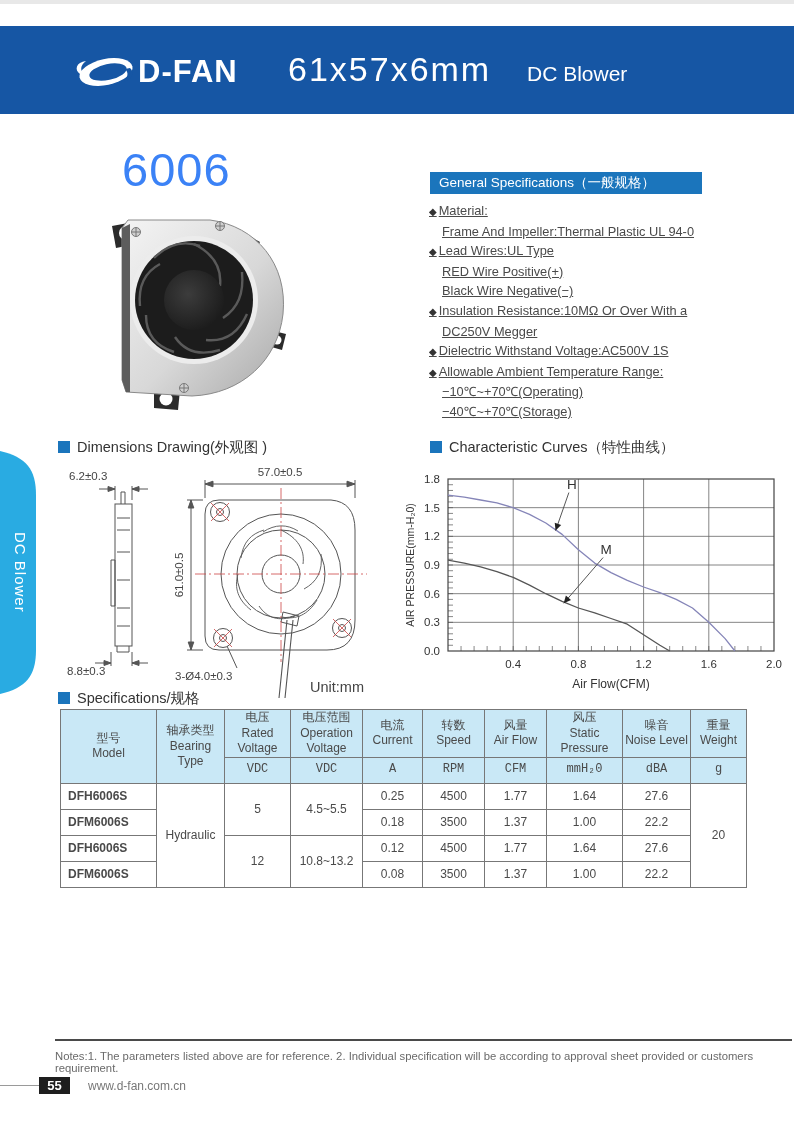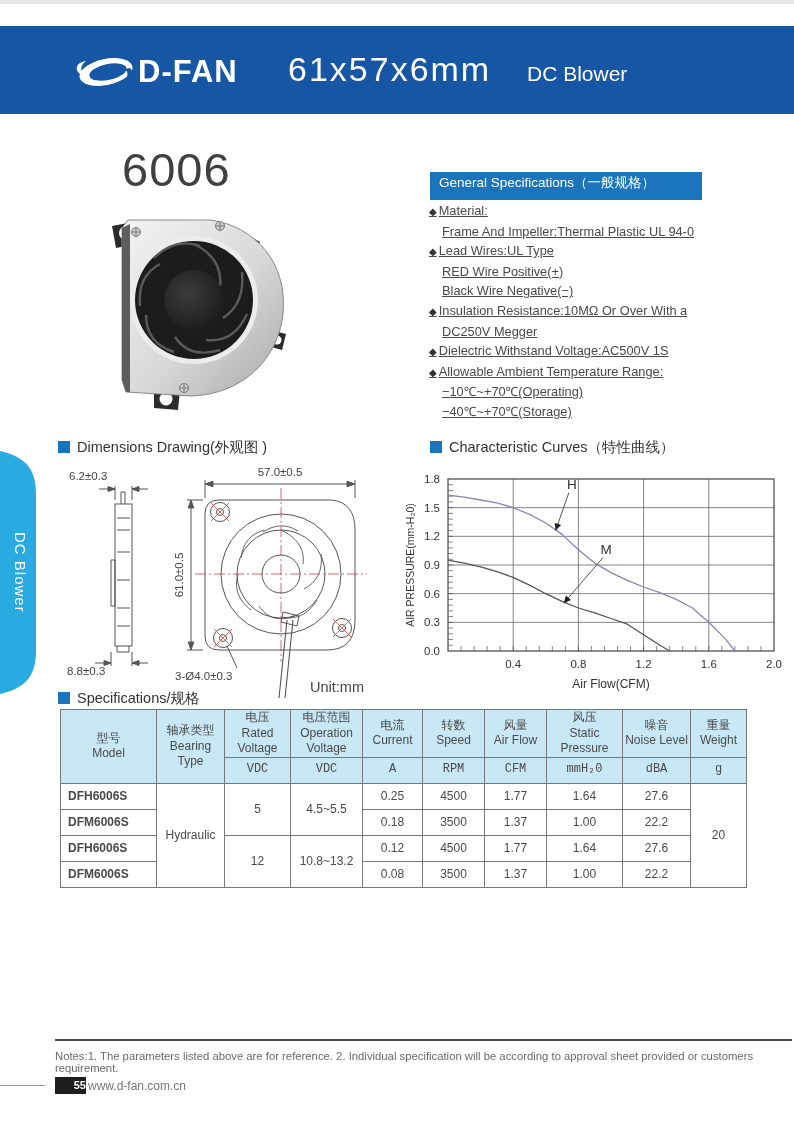--- a/index.html
+++ b/index.html
@@ -12,25 +12,25 @@
   .logo-text{color:#fff;font-size:31px;font-weight:bold;letter-spacing:1px;margin-left:2px;}
   .size-title{position:absolute;left:288px;top:24px;color:#fff;font-size:34px;letter-spacing:2px;}
   .subtitle{position:absolute;left:527px;top:36px;color:#fff;font-size:21px;}
 
   
   .side-tab{position:absolute;left:0;top:447px;width:38px;height:243px;}
   .side-tab-label{position:absolute;left:9px;top:0;width:22px;height:243px;display:flex;align-items:center;justify-content:center;
       writing-mode:vertical-rl;color:#fff;font-size:15px;letter-spacing:1px;}
 
   
-  .model-number{position:absolute;left:122px;top:138px;font-size:47px;color:#404040;letter-spacing:1px;}
+  .model-number{position:absolute;left:122px;top:138px;font-size:47px;color:#3b82f6;letter-spacing:1px;}
   .fan-photo{position:absolute;left:92px;top:198px;}
 
   
-  .gs-header{position:absolute;left:430px;top:168px;width:272px;height:28px;background:#1b75bc;color:#fff;
+  .gs-header{position:absolute;left:430px;top:168px;width:272px;height:22px;background:#1b75bc;color:#fff;
       font-size:13.5px;line-height:22px;padding-left:9px;box-sizing:border-box;}
   .gs-list{position:absolute;left:429px;top:197px;width:355px;font-size:12.8px;color:#4a4a4a;}
   .gs-line{line-height:19.6px;white-space:nowrap;text-decoration:underline;}
   .gs-line .diamond{font-size:10px;margin-right:2px;color:#333;}
   .gs-line.indent{padding-left:13px;}
 
   
   .sec-head{position:absolute;font-size:14.5px;color:#333;}
   .sec-head .sq{display:inline-block;width:12px;height:12px;background:#1b75bc;margin-right:7px;vertical-align:-1px;}
   #dim-head{left:58px;top:434px;}
@@ -51,22 +51,22 @@
   thead th{background:#c9e8f6;line-height:1.3;}
   tr.hdr-main th{height:46px;}
   tr.hdr-unit th{height:25px;font-family:Liberation Mono, monospace;}
   tbody td{height:25px;}
   td.model-cell{text-align:left;padding-left:7px;font-weight:bold;}
 
   
   .foot-rule{position:absolute;left:55px;top:1035px;width:737px;height:2px;background:#4a4a4a;}
   .notes{position:absolute;left:55px;top:1046px;font-size:11.3px;color:#6a6a6a;width:730px;}
   .page-badge-line{position:absolute;left:0;top:1081px;width:45px;height:1px;background:#9a9a9a;}
-  .page-badge{position:absolute;left:55px;top:1073px;width:31px;height:17px;background:#1e1e1e;color:#fff;
-      font-size:11px;font-weight:bold;text-align:right;line-height:17px;}
+  .page-badge{position:absolute;left:39px;top:1073px;width:31px;height:17px;background:#1e1e1e;color:#fff;
+      font-size:13px;font-weight:bold;text-align:center;line-height:17px;}
   .website{position:absolute;left:88px;top:1075px;font-size:12px;color:#777;}
 </style>
 </head>
 <body>
 
 <div class="page">
 
   <div class="topbar">
     <div class="logo">
       <svg width="64" height="40" viewBox="0 0 64 40">

